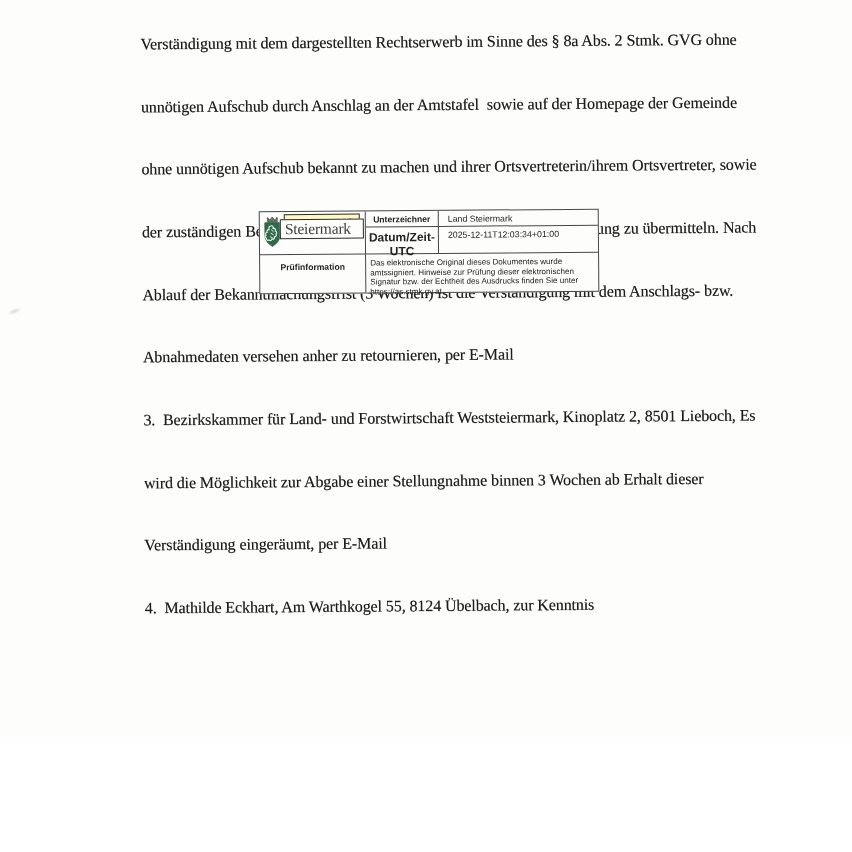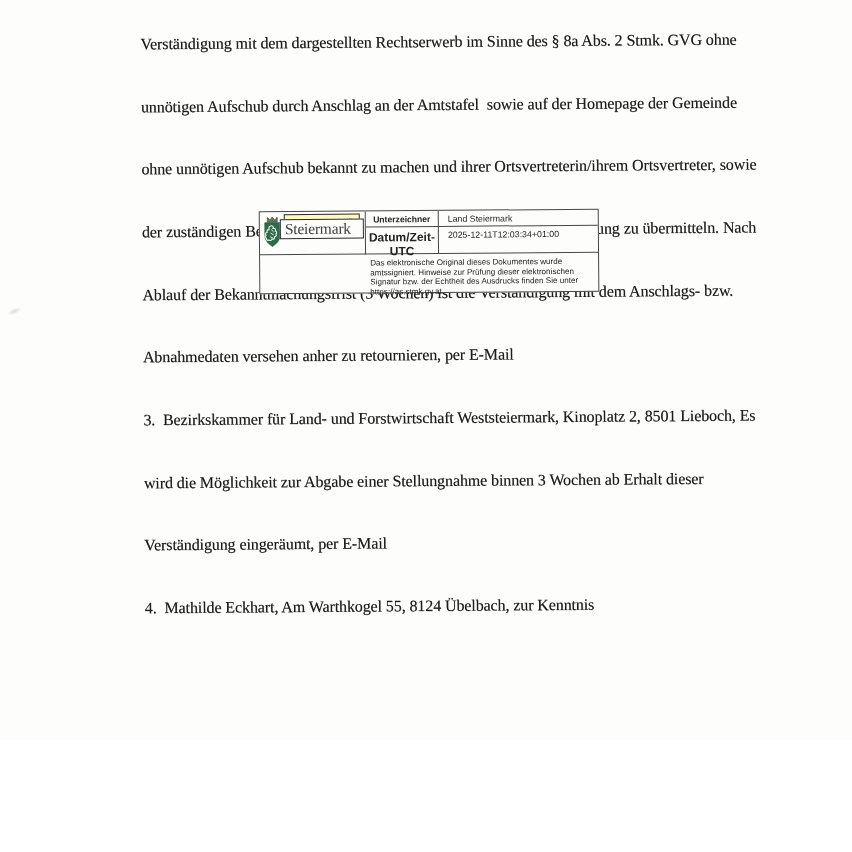--- a/index.html
+++ b/index.html
@@ -129,20 +129,21 @@
         <div class="logo-box1">Das Land</div>
         <div class="logo-box2">Steiermark</div>
       </div>
 
       <div class="c-l1 bR bB">Unterzeichner</div>
       <div class="c-v1 bB">Land Steiermark</div>
 
       <div class="c-l2 bR bB">Datum/Zeit-UTC</div>
       <div class="c-v2 bB">2025-12-11T12:03:34+01:00</div>
 
+      <div class="c-l3 bR">Prüfinformation</div>
       <div class="c-v3">Das elektronische Original dieses Dokumentes wurde
 amtssigniert. Hinweise zur Prüfung dieser elektronischen
 Signatur bzw. der Echtheit des Ausdrucks finden Sie unter
 https://as.stmk.gv.at</div>
 
     </div>
 
     <div class="smudge"></div>
 
   </div>

